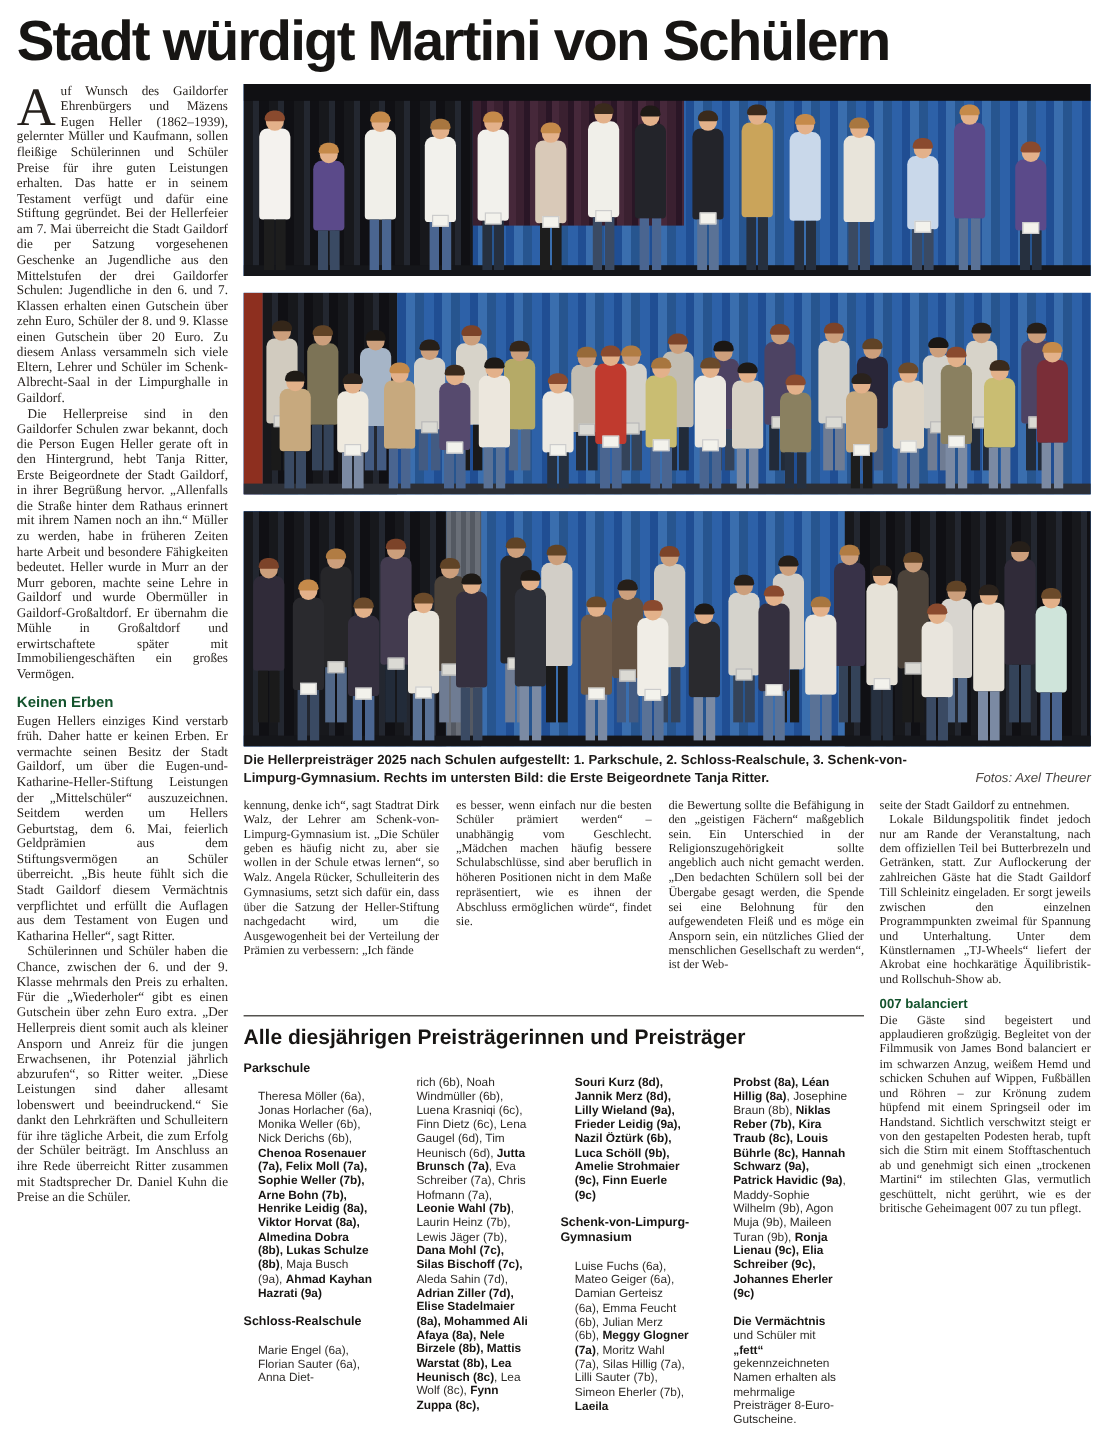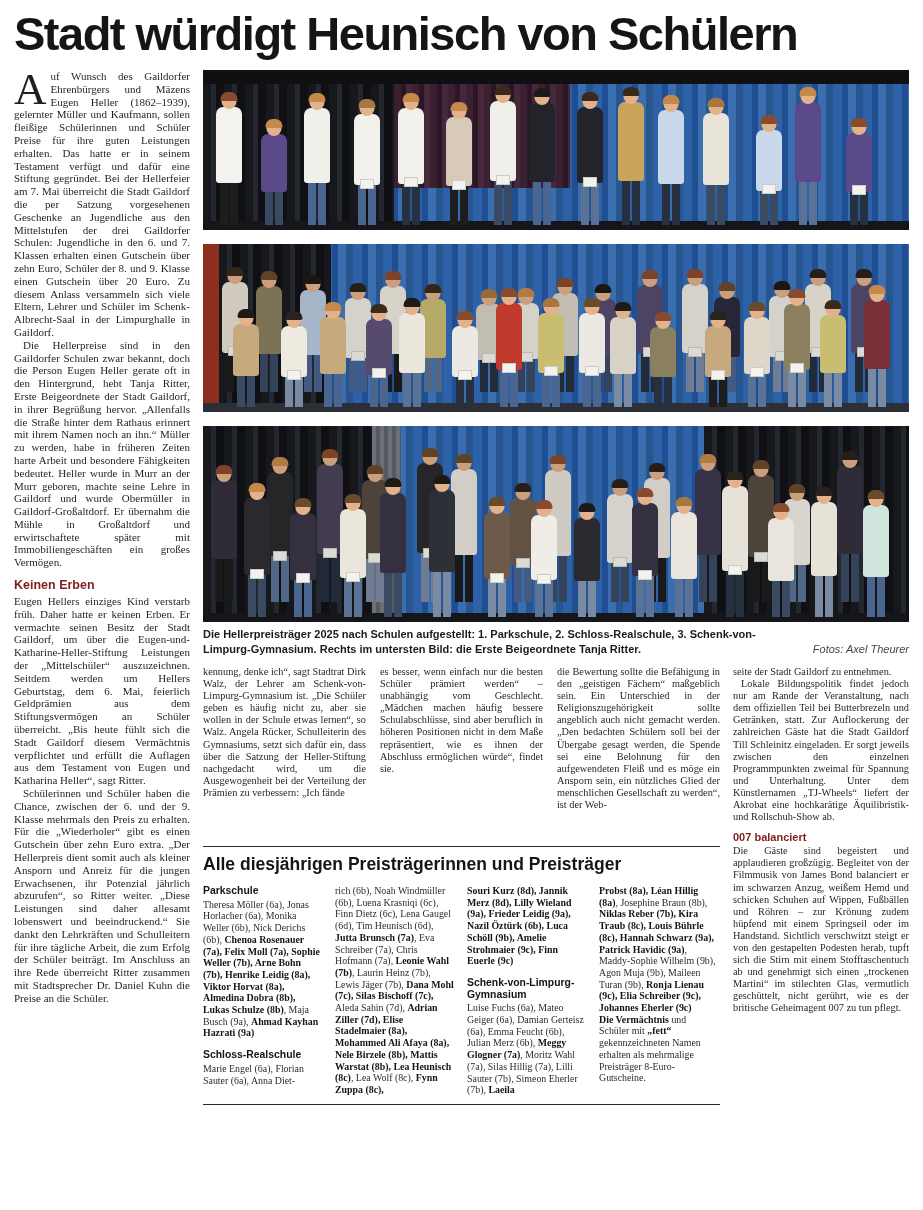--- a/index.html
+++ b/index.html
@@ -51,21 +51,21 @@
     font-size:45px;
     line-height:36px;
     padding:1px 4px 0 0;
     color:#241f1b;
   }
   .subhead{
     margin:9px 0 3px 0;
     font-family:"Liberation Sans","DejaVu Sans",sans-serif;
     font-weight:700;
     font-size:12.5px;
-    color:#7f1d1d;
+    color:#14532d;
   }
   .small-serif{
     margin:0;
     font-size:10.3px;
     line-height:12.1px;
     text-align:justify;
     color:#241f1b;
   }
   .small-serif.indent{text-indent:8px;}
   .subhead.small{font-size:11px;margin:8px 0 2px 0;}
@@ -133,29 +133,29 @@
     font-size:17.5px;
     color:#171513;
   }
   .prize-cols{display:flex;}
   .prize-col{width:119px;flex:0 0 119px;margin-right:13px;
     font-family:"Liberation Sans","DejaVu Sans",sans-serif;
     font-size:9.9px;line-height:11.7px;color:#2e2b28;}
   .prize-col:last-child{margin-right:0;}
   .prize-col .ph{font-weight:700;font-size:10.4px;color:#171513;margin:10px 0 2px 0;}
   .prize-col .ph:first-child{margin-top:0;}
-  .prize-col p{margin:0;font-family:Liberation Serif, serif;}
+  .prize-col p{margin:12px;}
   .prize-col b{color:#171513;}
 </style>
 </head>
 <body>
 
 <div class="page">
 
-  <h1 class="headline">Stadt würdigt Heunisch von Schülern</h1>
+  <h1 class="headline">Stadt würdigt Martini von Schülern</h1>
 
 
   <div class="content">
 
     <div class="col1">
       <p class="serif dropcap">Auf Wunsch des Gaildorfer Ehrenbürgers und Mäzens Eugen Heller (1862–1939), gelernter Müller und Kaufmann, sollen fleißige Schülerinnen und Schüler Preise für ihre guten Leistungen erhalten. Das hatte er in seinem Testament verfügt und dafür eine Stiftung gegründet. Bei der Hellerfeier am 7. Mai überreicht die Stadt Gaildorf die per Satzung vorgesehenen Geschenke an Jugendliche aus den Mittelstufen der drei Gaildorfer Schulen: Jugendliche in den 6. und 7. Klassen erhalten einen Gutschein über zehn Euro, Schüler der 8. und 9. Klasse einen Gutschein über 20 Euro. Zu diesem Anlass versammeln sich viele Eltern, Lehrer und Schüler im Schenk-Albrecht-Saal in der Limpurghalle in Gaildorf.</p>
       <p class="serif indent">Die Hellerpreise sind in den Gaildorfer Schulen zwar bekannt, doch die Person Eugen Heller gerate oft in den Hintergrund, hebt Tanja Ritter, Erste Beigeordnete der Stadt Gaildorf, in ihrer Begrüßung hervor. „Allenfalls die Straße hinter dem Rathaus erinnert mit ihrem Namen noch an ihn.“ Müller zu werden, habe in früheren Zeiten harte Arbeit und besondere Fähigkeiten bedeutet. Heller wurde in Murr an der Murr geboren, machte seine Lehre in Gaildorf und wurde Obermüller in Gaildorf-Großaltdorf. Er übernahm die Mühle in Großaltdorf und erwirtschaftete später mit Immobiliengeschäften ein großes Vermögen.</p>
       <h3 class="subhead">Keinen Erben</h3>
       <p class="serif">Eugen Hellers einziges Kind verstarb früh. Daher hatte er keinen Erben. Er vermachte seinen Besitz der Stadt Gaildorf, um über die Eugen-und-Katharine-Heller-Stiftung Leistungen der „Mittelschüler“ auszuzeichnen. Seitdem werden um Hellers Geburtstag, dem 6. Mai, feierlich Geldprämien aus dem Stiftungsvermögen an Schüler überreicht. „Bis heute fühlt sich die Stadt Gaildorf diesem Vermächtnis verpflichtet und erfüllt die Auflagen aus dem Testament von Eugen und Katharina Heller“, sagt Ritter.</p>
       <p class="serif indent">Schülerinnen und Schüler haben die Chance, zwischen der 6. und der 9. Klasse mehrmals den Preis zu erhalten. Für die „Wiederholer“ gibt es einen Gutschein über zehn Euro extra. „Der Hellerpreis dient somit auch als kleiner Ansporn und Anreiz für die jungen Erwachsenen, ihr Potenzial jährlich abzurufen“, so Ritter weiter. „Diese Leistungen sind daher allesamt lobenswert und beeindruckend.“ Sie dankt den Lehrkräften und Schulleitern für ihre tägliche Arbeit, die zum Erfolg der Schüler beiträgt. Im Anschluss an ihre Rede überreicht Ritter zusammen mit Stadtsprecher Dr. Daniel Kuhn die Preise an die Schüler.</p>

